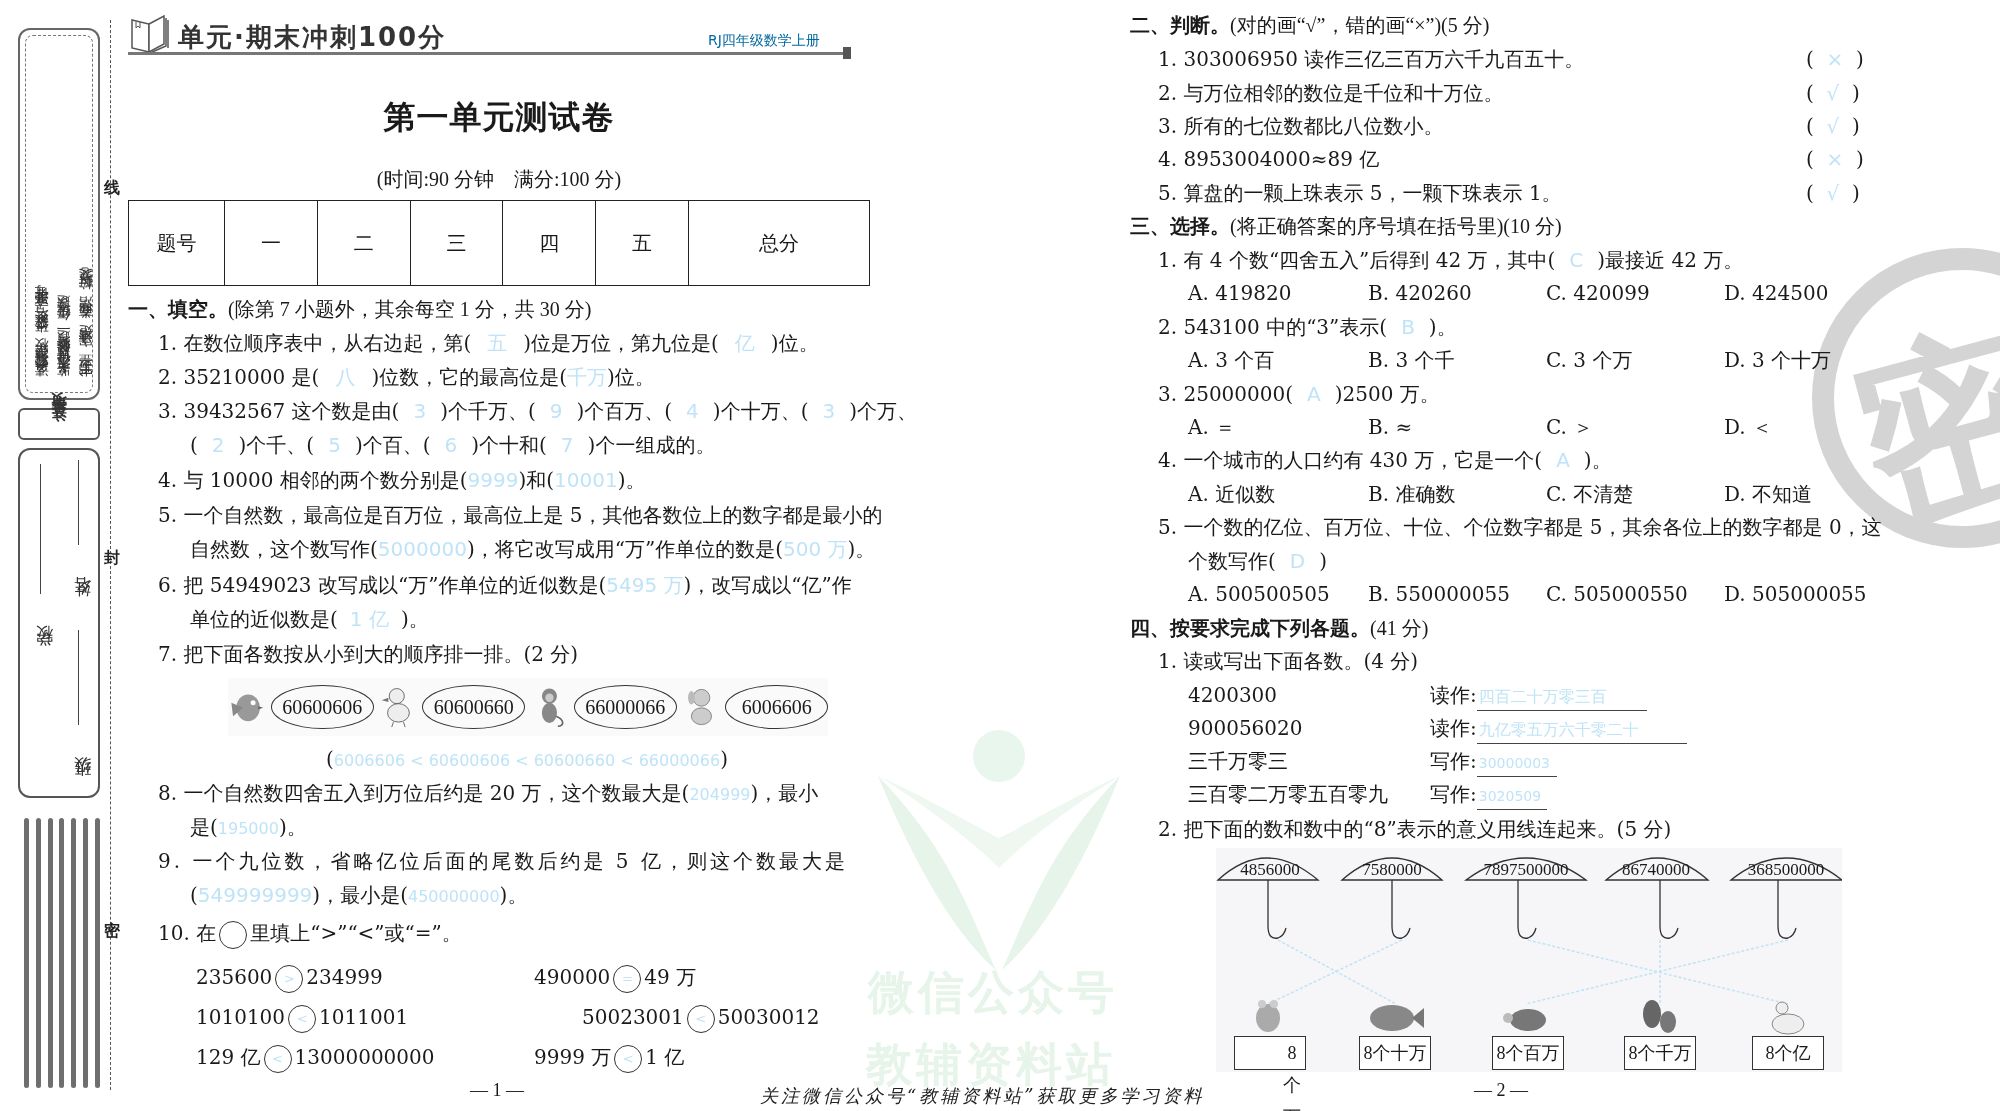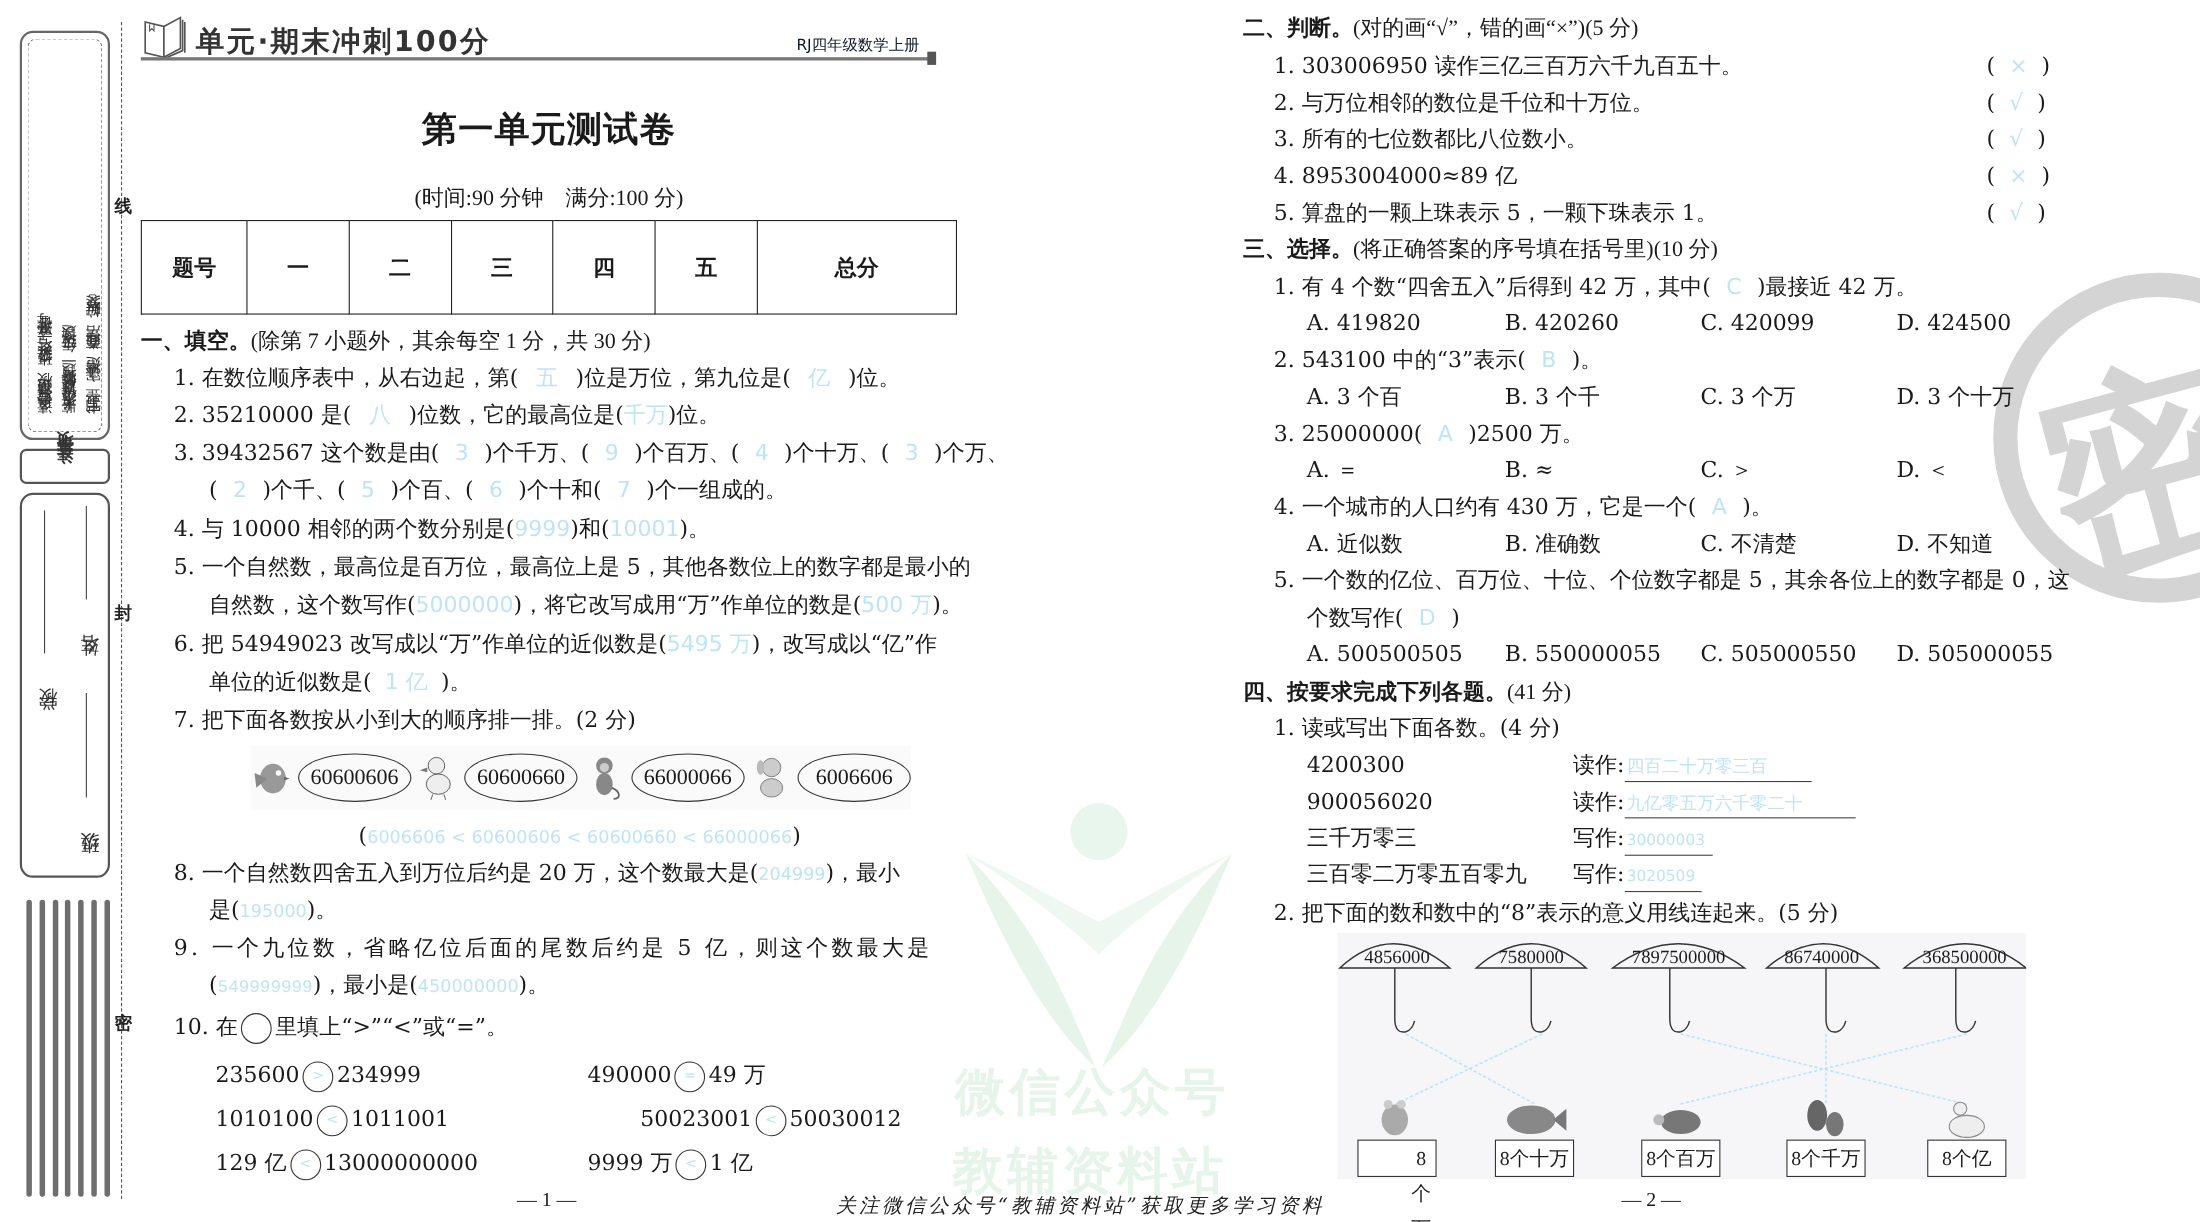--- a/index.html
+++ b/index.html
@@ -19,28 +19,28 @@
   .info-box { position: absolute; left: 4px; top: 420px; width: 82px; height: 350px; border: 2px solid #555; border-radius: 12px; }
   .bars { position: absolute; left: 10px; top: 790px; width: 76px; height: 270px; display: flex; justify-content: space-between; }
   .bar { width: 5px; height: 100%; background: #6e6e6e; border-radius: 3px; }
   .cutline { position: absolute; left: 110px; top: 20px; width: 0; height: 1070px; border-left: 1px dashed #555; }
   .cut-char { position: absolute; left: 101px; font-size: 16px; font-weight: bold; background: #fff; color: #222; writing-mode: vertical-rl; }
 
   
   .header-text { position: absolute; left: 178px; top: 20px; font-size: 26px; letter-spacing: 2px; color: #333; font-family: "DejaVu Sans", sans-serif; font-weight: bold; }
   .header-rule { position: absolute; left: 128px; top: 52px; width: 720px; height: 3px; background: #777; }
   .header-endcap { position: absolute; left: 843px; top: 47px; width: 8px; height: 12px; background: #555; }
-  .header-right { position: absolute; left: 724px; top: 32px; font-size: 14px; color: #0f172a; font-family: "DejaVu Sans", sans-serif; }
+  .header-right { position: absolute; left: 708px; top: 32px; font-size: 14px; color: #0369a1; font-family: "DejaVu Sans", sans-serif; }
   .book-icon { position: absolute; left: 128px; top: 14px; width: 44px; height: 40px; }
 
   .title { position: absolute; left: 128px; width: 742px; top: 96px; text-align: center; font-size: 32px; font-weight: bold; letter-spacing: 1px; }
   .subtitle { position: absolute; left: 128px; width: 742px; top: 166px; text-align: center; font-size: 20px; }
 
   table.score { position: absolute; left: 128px; top: 200px; width: 742px; height: 86px; border-collapse: collapse; font-size: 20px; }
-  table.score td { border: 1.5px solid #222; text-align: center; font-family: "DejaVu Sans", sans-serif; font-weight: bold; }
+  table.score td { border: 1.5px solid #222; text-align: center; font-family: "DejaVu Sans", sans-serif; font-weight: normal; }
 
   .sec-head { font-weight: bold; font-family: "DejaVu Sans", sans-serif; }
 
   .bubble { display: inline-block; width: 122px; height: 44px; border: 1.5px solid #333; border-radius: 50%; text-align: center; line-height: 42px; font-size: 20px; }
   .animal { display: inline-block; width: 44px; height: 50px; vertical-align: middle; }
   .circ { display: inline-block; width: 28px; height: 28px; border: 1.5px solid #333; border-radius: 50%; vertical-align: middle; margin: 0 3px; text-align: center; line-height: 26px; font-size: 13px; }
 
   .tf-paren { position: absolute; left: 1806px; font-size: 20px; }
   .label-box { position: absolute; width: 72px; height: 34px; border: 1.5px solid #333; text-align: center; line-height: 32px; font-size: 18px; background: #fff; }
   .pic-bg { position: absolute; left: 1216px; top: 848px; width: 626px; height: 224px; background: #f6f6f8; }
@@ -199,21 +199,21 @@
 <div class="abs line" style="left:158px; top:780px;">
   <span>8. 一个自然数四舍五入到万位后约是 20 万，这个数最大是(</span><span class="ans" style="font-size:16px;">204999</span><span>)，最小</span>
 </div>
 <div class="abs line" style="left:190px; top:814px;">
   <span>是(</span><span class="ans" style="font-size:16px;">195000</span><span>)。</span>
 </div>
 <div class="abs line" style="left:158px; top:848px; letter-spacing:3px;">
   <span>9. 一个九位数，省略亿位后面的尾数后约是 5 亿，则这个数最大是</span>
 </div>
 <div class="abs line" style="left:190px; top:882px;">
-  <span>(</span><span class="ans" style="font-size:16px;font-family:Liberation Mono, monospace;">549999999</span><span>)，最小是(</span><span class="ans" style="font-size:16px;">450000000</span><span>)。</span>
+  <span>(</span><span class="ans" style="font-size:20px;">549999999</span><span>)，最小是(</span><span class="ans" style="font-size:16px;">450000000</span><span>)。</span>
 </div>
 <div class="abs line" style="left:158px; top:920px;">
   <span>10. 在</span><span class="circ"></span><span>里填上“&gt;”“&lt;”或“=”。</span>
 </div>
 
 <div class="abs line" style="left:196px; top:964px;">
   <span>235600</span><span class="circ ans">&gt;</span><span>234999</span>
 </div>
 <div class="abs line" style="left:534px; top:964px;">
   <span>490000</span><span class="circ ans">=</span><span>49 万</span>

